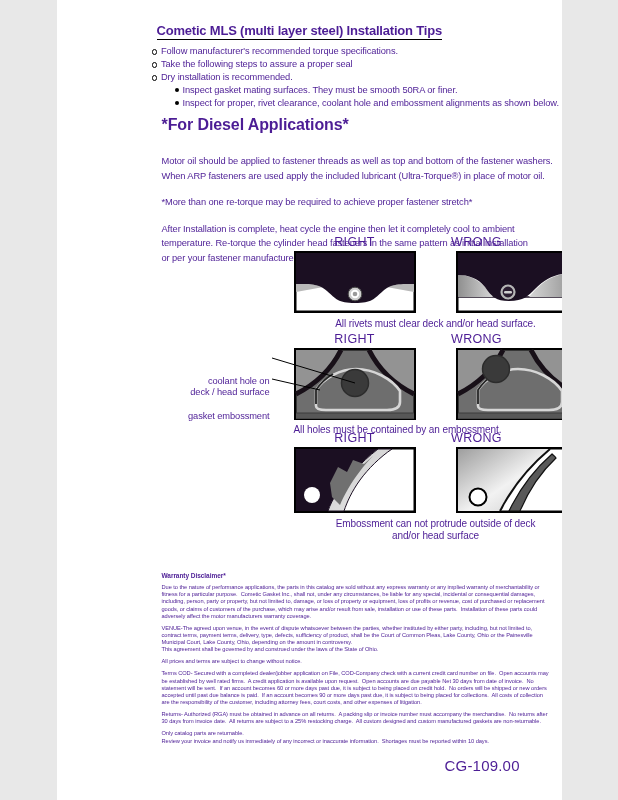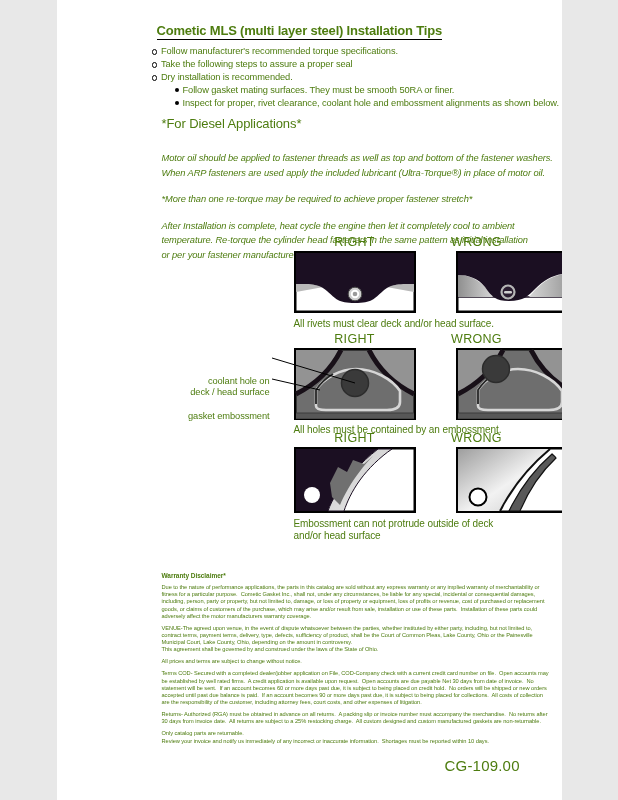--- a/index.html
+++ b/index.html
@@ -1,45 +1,45 @@
 <!DOCTYPE html>
 <html><head>
 <meta charset="utf-8">
 <style>
   html,body{margin:0;padding:0;background:#e8e8e8;}
   .page{
     position:relative;width:505px;height:800px;background:#ffffff;
-    font-family:"Liberation Sans","DejaVu Sans",sans-serif;color:#4d7c0f;
+    font-family:"Liberation Sans","DejaVu Sans",sans-serif;color:#4c1d95;
     overflow:hidden;margin:0 auto;
   }
   .abs{position:absolute;}
 
   
   .title{
     left:100px;top:23px;font-size:13px;font-weight:bold;letter-spacing:-0.2px;
     border-bottom:1.5px solid #000;padding-bottom:1px;display:inline-block;
   }
 
   
   .bullets{left:95px;top:45px;width:440px;font-size:9.3px;letter-spacing:-0.1px;}
   .bullet-row{display:flex;align-items:flex-start;line-height:13px;}
   .bullet-row.sub{padding-left:23px;}
   .marker-open{flex:none;width:3.5px;height:3.5px;border:1px solid #000;border-radius:50%;margin:4px 4px 0 0;}
   .marker-solid{flex:none;width:4px;height:4px;background:#000;border-radius:50%;margin:4px 4px 0 0;}
 
   
   .diesel{left:105px;top:116px;width:440px;}
-  .diesel-heading{font-size:13px;font-weight:normal;letter-spacing:-0.1px;margin:0 0 20px 0;}
-  .body-par{font-size:9.3px;line-height:14.5px;letter-spacing:-0.1px;white-space:pre;margin:12px 0 8px 0;font-style:italic;}
+  .diesel-heading{font-size:16px;font-weight:bold;letter-spacing:-0.1px;margin:0 0 20px 0;}
+  .body-par{font-size:9.3px;line-height:14.5px;letter-spacing:-0.1px;white-space:pre;margin:12px 0 8px 0;}
 
   
   .fig-label-row{display:flex;}
   .fig-label{width:122px;text-align:center;font-size:12.5px;line-height:13px;letter-spacing:0.3px;}
   .fig-panels{display:flex;gap:40px;margin-top:2px;}
-  .fig-caption{font-size:10px;letter-spacing:-0.1px;line-height:11.5px;margin-top:5px;white-space:pre;}
+  .fig-caption{font-size:10px;letter-spacing:-0.1px;line-height:11.5px;margin-top:5px;white-space:pre;text-align:center;}
   .fig-row1{left:237px;top:236px;width:284px;}
   .fig-row2{left:118px;top:333px;width:403px;height:107px;}
   .fr2-labels{position:absolute;left:119px;top:0;}
   .fr2-panels{position:absolute;left:119px;top:15px;display:flex;gap:40px;}
   .fr2-caption{position:absolute;left:119px;top:91px;width:284px;font-size:10px;letter-spacing:-0.1px;}
   .annotation{position:absolute;left:0;width:95px;text-align:right;font-size:9.3px;line-height:11px;letter-spacing:-0.1px;white-space:pre;margin-top:37px;}
   .ann-coolant{top:6px;}
   .ann-emboss{top:41px;}
   .pointer-overlay{position:absolute;left:0;top:0;pointer-events:none;}
   .fig-row3{left:237px;top:432px;width:284px;}
@@ -68,21 +68,21 @@
     <div class="bullet-row">
       <span class="marker-open"></span>
       <span>Take the following steps to assure a proper seal</span>
     </div>
     <div class="bullet-row">
       <span class="marker-open"></span>
       <span>Dry installation is recommended.</span>
     </div>
     <div class="bullet-row sub">
       <span class="marker-solid"></span>
-      <span>Follow gasket mating surfaces.  They must be smooth 50RA or finer.</span>
+      <span>Inspect gasket mating surfaces.  They must be smooth 50RA or finer.</span>
     </div>
     <div class="bullet-row sub">
       <span class="marker-solid"></span>
       <span>Inspect for proper, rivet clearance, coolant hole and embossment alignments as shown below.</span>
     </div>
   </div>
 
   <div class="abs diesel">
     <div class="diesel-heading">*For Diesel Applications*</div>
     <div class="body-par">Motor oil should be applied to fastener threads as well as top and bottom of the fastener washers.

